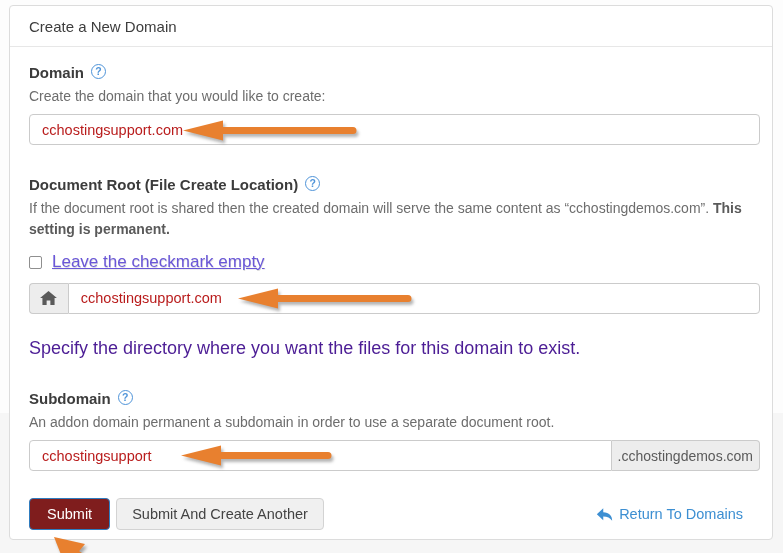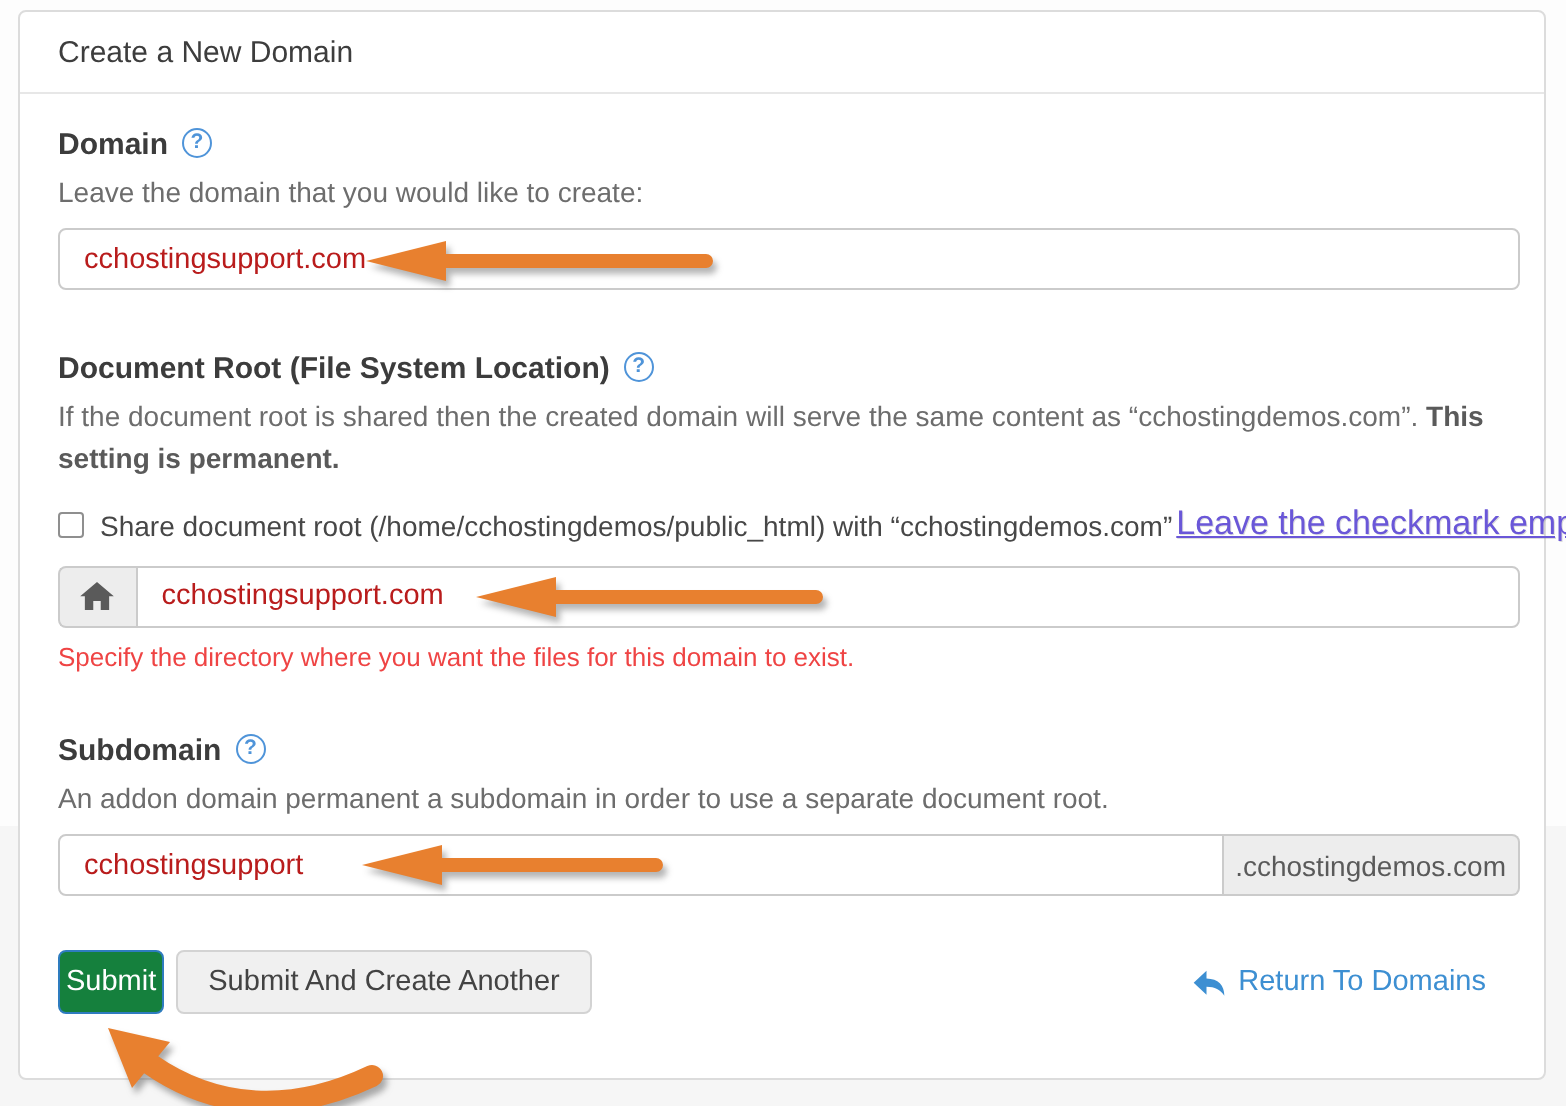--- a/index.html
+++ b/index.html
@@ -39,21 +39,21 @@
   }
   .input-group { display: flex; width: 731px; position: relative; }
   .input-addon {
     background: #ededed; border: 1px solid #cbcbcb; color: #5a5a5a;
     display: flex; align-items: center; justify-content: center; font-size: 14px;
   }
   .addon-left { border-right: none; border-radius: 4px 0 0 4px; width: 41px; }
   .addon-right { border-left: none; border-radius: 0 4px 4px 0; padding: 0 6px; }
   .input-group .text-input { border-radius: 0 4px 4px 0; flex: 1 1 auto; }
   .input-group .text-input.has-right { border-radius: 4px 0 0 4px; }
-  .sub-help { font-size: 13px; color: #ef4444; margin-top: 7px; }
+  .sub-help { font-size: 18px; color: #4c1d95; margin-top: 24px; }
 
   .checkbox-row { display: flex; align-items: baseline; white-space: nowrap; margin: 14px 0 10px; }
   .checkbox {
     width: 13px; height: 13px; border: 1px solid #8f8f8f; border-radius: 2px;
     background: #fff; margin-right: 8px; flex: 0 0 auto; align-self: center; cursor: pointer;
   }
   .checkbox-label { font-size: 14px; color: #474747; cursor: pointer; }
   .annotation-note {
     font-size: 17px; color: #6a57d8; text-decoration: underline;
     margin-left: 2px; position: relative; top: -1px;
@@ -63,21 +63,21 @@
   .arrow-overlay { position: absolute; pointer-events: none;
     filter: drop-shadow(2px 3px 1.5px rgba(90,90,90,0.45)); }
   .arrow-overlay svg { display: block; }
 
   .footer-row { display: flex; align-items: center; margin-top: 27px; position: relative; }
   .btn {
     height: 32px; font-size: 14.5px; border-radius: 4px; cursor: pointer;
     font-family: "Liberation Sans", sans-serif;
   }
   .btn-primary {
-    background: #15803d; border: 1px solid #2e7cbf; color: #ffffff; padding: 0 3px;
+    background: #7f1d1d; border: 1px solid #2e7cbf; color: #ffffff; padding: 0 17px;
   }
   .btn-secondary {
     background: #f0f0f0; border: 1px solid #d3d3d3; color: #434343;
     padding: 0 15px; margin-left: 6px;
   }
   .spacer { flex: 1 1 auto; }
   .return-link {
     display: flex; align-items: center; gap: 6px; color: #3d8fd2;
     font-size: 14.5px; text-decoration: none; cursor: pointer; margin-right: 10px;
   }
@@ -92,41 +92,40 @@
 
     <div class="card-header">Create a New Domain</div>
 
     <div class="card-body">
 
       <div class="section">
         <div class="sec-label-row">
           <span class="sec-label">Domain</span>
           <span class="help-icon">?</span>
         </div>
-        <div class="desc">Leave the domain that you would like to create:</div>
+        <div class="desc">Create the domain that you would like to create:</div>
         <div class="input-wrap">
           <input class="text-input" type="text" value="cchostingsupport.com" style="">
           <span class="arrow-overlay" style="left:150px; top:5px;">
             <svg width="178" height="23" viewBox="0 0 178 23">
               <path d="M174 8 H44 V1.5 L4 11.5 L44 21.5 V15 H174 a3.5 3.5 0 0 0 0 -7 Z" fill="#e8802f"></path>
             </svg>
           </span>
         </div>
       </div>
 
       <div class="section">
         <div class="sec-label-row">
-          <span class="sec-label">Document Root (File System Location)</span>
+          <span class="sec-label">Document Root (File Create Location)</span>
           <span class="help-icon">?</span>
         </div>
         <div class="desc"><span>If the document root is shared then the created domain will serve the same content as “cchostingdemos.com”. </span><strong>This setting is permanent.</strong></div>
 
         <div class="checkbox-row">
           <span class="checkbox"></span>
-          <span class="checkbox-label">Share document root (/home/cchostingdemos/public_html) with “cchostingdemos.com”</span>
           <span class="annotation-note">Leave the checkmark empty</span>
         </div>
 
         <div class="input-group">
           <span class="input-addon addon-left">
             <svg width="17" height="14" viewBox="0 0 18 15">
               <path d="M9 0 L0 7.6 H2.5 V15 H7 V10.2 H11 V15 H15.5 V7.6 H18 Z" fill="#5a5a5a"></path>
             </svg>
           </span>
           <input class="text-input" type="text" value="cchostingsupport.com" style="">

